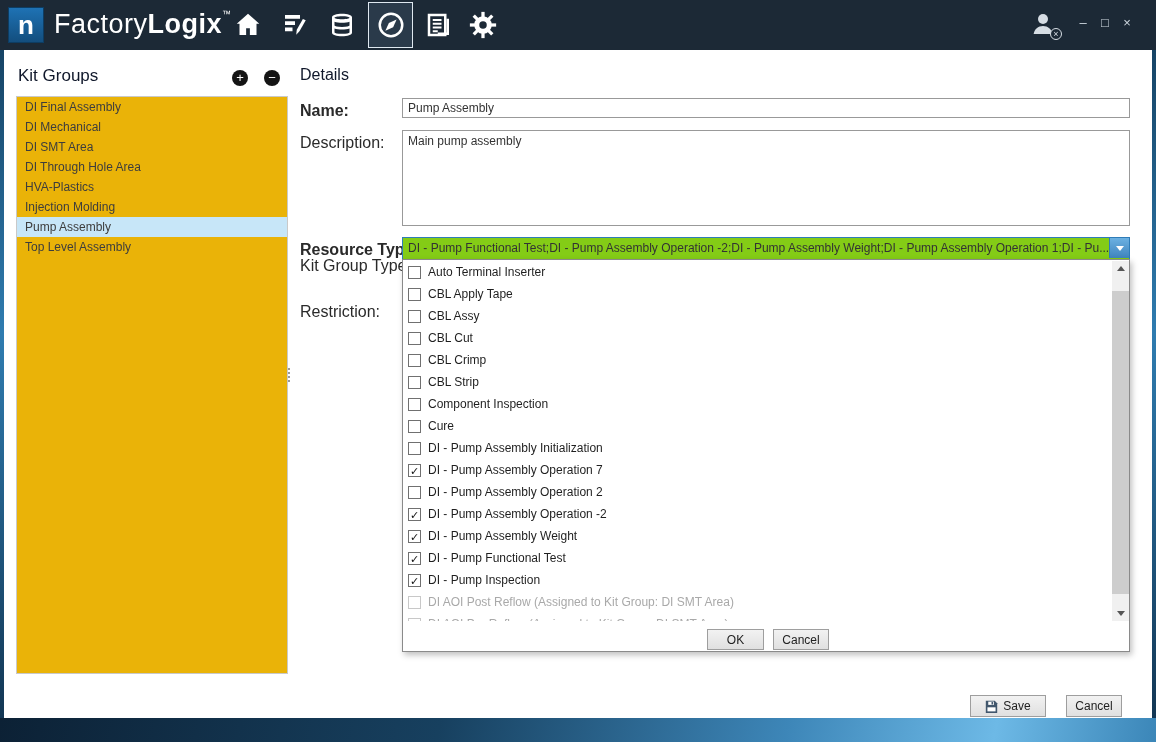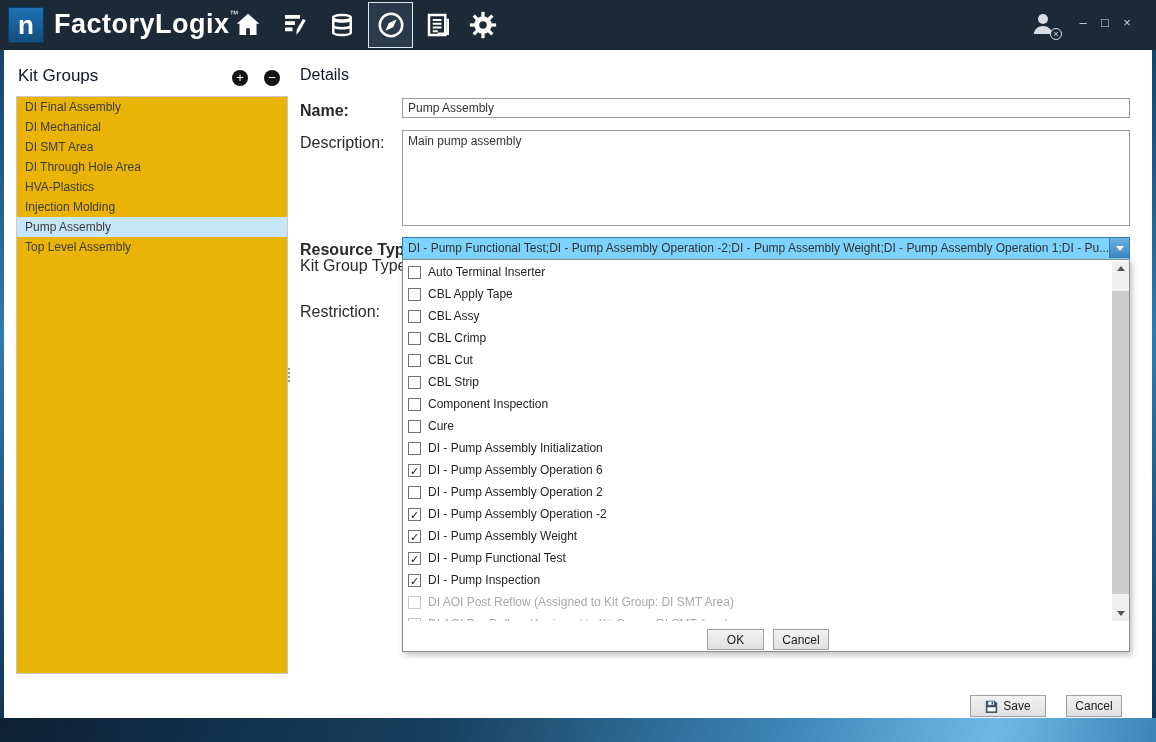--- a/index.html
+++ b/index.html
@@ -8,21 +8,21 @@
             background:linear-gradient(180deg,#123a58 0%,#2f7cb0 45%,#11324e 100%); }
 
   
   .titlebar { position:absolute; left:0; top:0; width:1156px; height:50px;
               background:#1c2936; }
   .logo-box { position:absolute; left:8px; top:7px; width:36px; height:36px;
               background:linear-gradient(180deg,#1e72b4,#134e7e);
               border:1px solid #0d3d63; display:flex; align-items:center; justify-content:center; }
   .logo-n { color:#fff; font-size:26px; font-weight:bold; line-height:1; }
   .app-title { position:absolute; left:54px; top:9px; color:#fff; font-size:27px; letter-spacing:.5px; }
-  .app-title .part1 { font-weight:700; }
+  .app-title .part1 { font-weight:400; }
   .app-title .part2 { font-weight:700;margin-top:24px; }
   .app-title .tm { font-size:9px; vertical-align:top; }
   .nav-icon { position:absolute; top:10px; width:30px; height:30px; cursor:pointer; }
   .active-box { position:absolute; left:368px; top:2px; width:45px; height:46px;
                 background:#2a3a4a; border:1px solid #dfe8f0;
                 display:flex; align-items:center; justify-content:center; }
   .user-wrap { position:absolute; left:1028px; top:9px; width:32px; height:32px; }
   .user-badge { position:absolute; right:-2px; bottom:1px; width:12px; height:12px; border-radius:50%;
                 background:#1c2936; border:1px solid #d6dde4; color:#d6dde4; font-size:9px;
                 line-height:10px; text-align:center; }
@@ -44,21 +44,21 @@
 
   .fld-label { position:absolute; left:296px; font-size:16px; color:#2a2a2a; }
   .bold { font-weight:bold; }
 
   .txt-input { position:absolute; left:398px; width:728px; height:20px; border:1px solid #999;
                font-family:inherit; font-size:12px; color:#333; padding:1px 5px; background:#fff; }
   .txt-area { position:absolute; left:398px; top:80px; width:728px; height:96px; border:1px solid #999;
               font-family:inherit; font-size:12px; color:#333; padding:3px 5px; resize:none; background:#fff; }
 
   .combo { position:absolute; left:398px; top:187px; width:728px; height:28px;
-           border:1px solid #2e7cb8; background:#7dd3fc; cursor:pointer; }
+           border:1px solid #2e7cb8; background:#84cc16; cursor:pointer; }
   .combo-value { position:absolute; left:0; top:0; right:21px; bottom:0; font-size:12px; color:#333;
                  padding:3px 0 0 5px; white-space:nowrap; overflow:hidden; }
   .combo-btn { position:absolute; right:0; top:0; width:20px; height:20px;
                background:linear-gradient(180deg,#6cb1e2,#3f84bd); border-left:1px solid #2e7cb8;
                display:flex; align-items:center; justify-content:center; }
   .tri-down { width:0; height:0; border-left:4px solid transparent; border-right:4px solid transparent;
               border-top:5px solid #fff; }
 
   .dd-panel { position:absolute; left:398px; top:209px; width:728px; height:393px; background:#fff;
               border:1px solid #8a8a8a; z-index:5; box-shadow:2px 3px 6px rgba(0,0,0,.25); }
@@ -209,45 +209,45 @@
           <div class="dd-row">
             <span class="cbx"></span>
             <span>CBL Apply Tape</span>
           </div>
           <div class="dd-row">
             <span class="cbx"></span>
             <span>CBL Assy</span>
           </div>
           <div class="dd-row">
             <span class="cbx"></span>
+            <span>CBL Cut</span>
+          </div>
+          <div class="dd-row">
+            <span class="cbx"></span>
             <span>CBL Crimp</span>
           </div>
           <div class="dd-row">
             <span class="cbx"></span>
-            <span>CBL Cut</span>
-          </div>
-          <div class="dd-row">
-            <span class="cbx"></span>
             <span>CBL Strip</span>
           </div>
           <div class="dd-row">
             <span class="cbx"></span>
             <span>Component Inspection</span>
           </div>
           <div class="dd-row">
             <span class="cbx"></span>
             <span>Cure</span>
           </div>
           <div class="dd-row">
             <span class="cbx"></span>
             <span>DI - Pump Assembly Initialization</span>
           </div>
           <div class="dd-row">
             <span class="cbx">✓</span>
-            <span>DI - Pump Assembly Operation 6</span>
+            <span>DI - Pump Assembly Operation 7</span>
           </div>
           <div class="dd-row">
             <span class="cbx"></span>
             <span>DI - Pump Assembly Operation 2</span>
           </div>
           <div class="dd-row">
             <span class="cbx">✓</span>
             <span>DI - Pump Assembly Operation -2</span>
           </div>
           <div class="dd-row">

